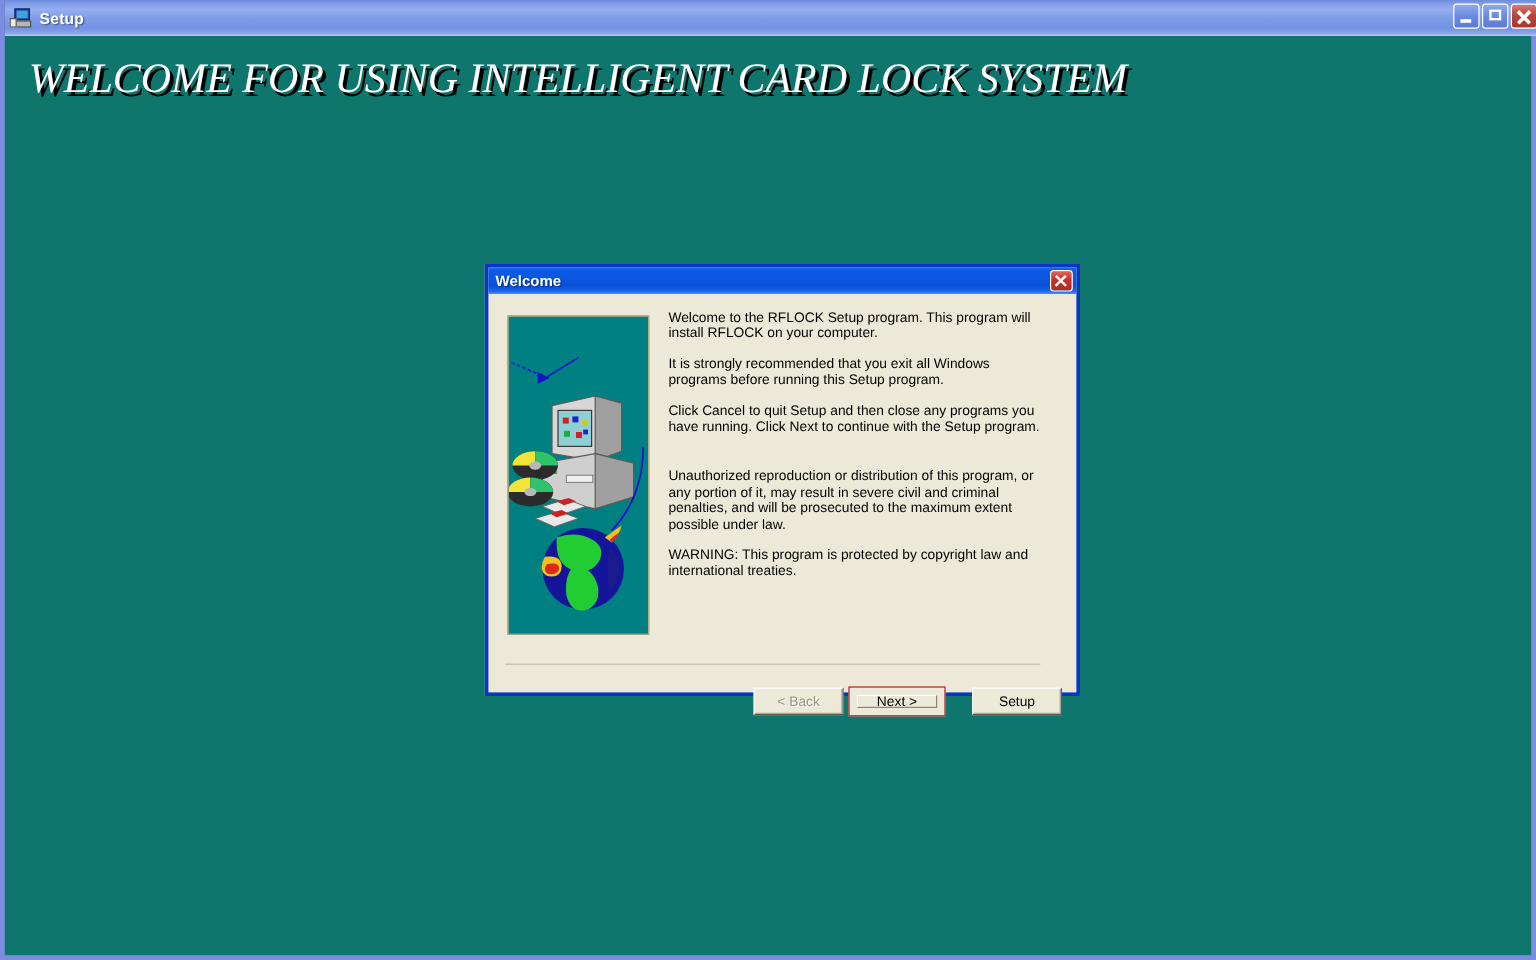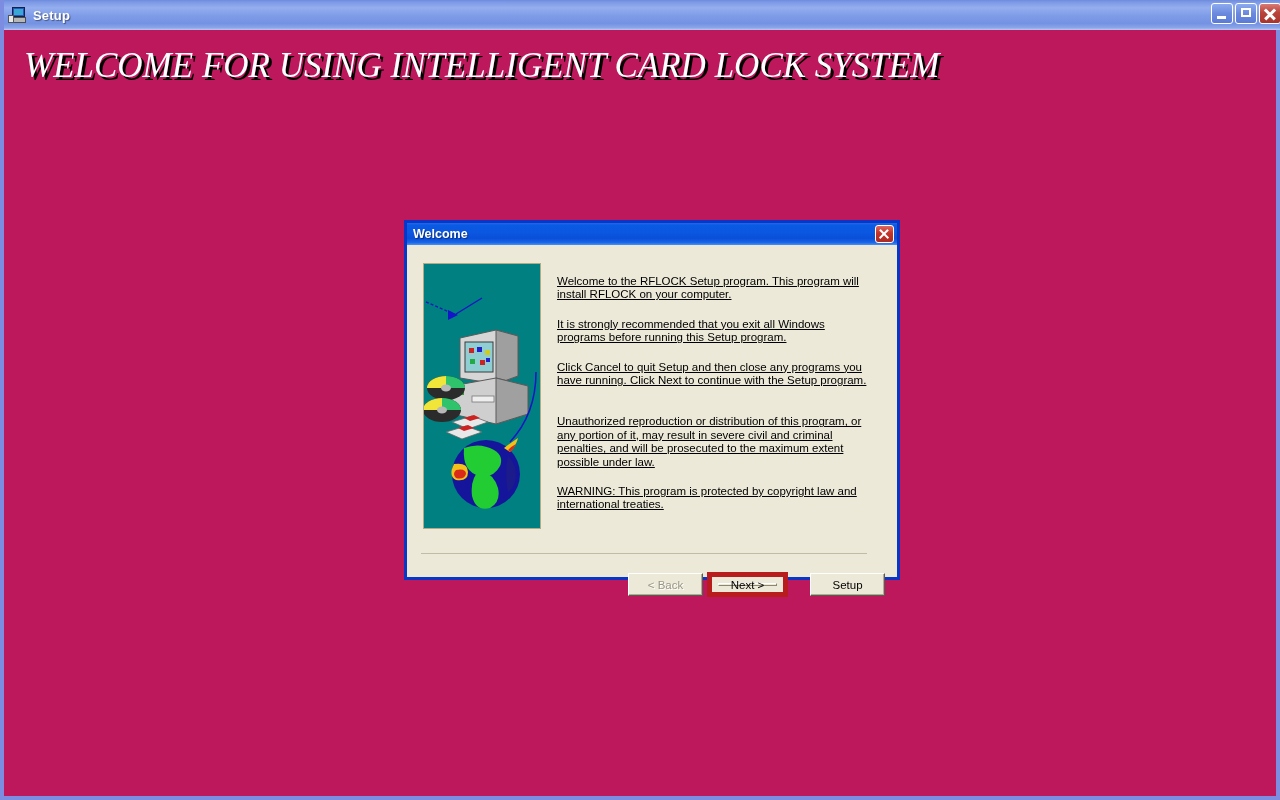--- a/index.html
+++ b/index.html
@@ -16,21 +16,21 @@
 
   
   #app-window {
     position: absolute;
     left: 0; top: 0;
     width: 1280px;
     height: 800px;
     box-sizing: border-box;
     border: 4px solid #7c8ce0;
     border-top: none;
-    background: #be185d;
+    background: #0f766e;
   }
 
   
   #main-titlebar {
     position: absolute;
     left: 0; top: 0;
     width: 1280px;
     height: 30px;
     background: linear-gradient(to bottom,
         #6d8bdd 0%, #7e9ae6 8%, #94aeee 26%,
@@ -215,22 +215,21 @@
   #text-column {
     position: absolute;
     left: 150px;
     top: 14px;
     width: 318px;
     font-size: 11.5px;
     color: #000000;
     line-height: 13.4px;
   }
   #text-column p {
-    margin: 16px 0 12px 0;
-    text-decoration: underline;
+    margin: 0 0 12px 0;
   }
   #text-column p.gap-big {
     margin-bottom: 28px;
   }
 
   
   #dialog-separator {
     position: absolute;
     left: 14px;
     top: 308px;
@@ -262,21 +261,21 @@
     align-items: center;
     justify-content: center;
     cursor: default;
     padding: 0;
   }
   .dlg-button.disabled {
     color: #9a9684;
     text-shadow: 1px 1px 0 #ffffff;
   }
   .dlg-button.default-btn {
-    border: 5px solid #b91c1c;
+    border: 1px solid #b91c1c;
     box-shadow: none;
     width: 81px;
     height: 25px;
     padding: 6px;
   }
   .dlg-button.default-btn .inner {
     width: 100%;
     height: 100%;
     background: #ece9d8;
     border-top: 1px solid #ffffff;

